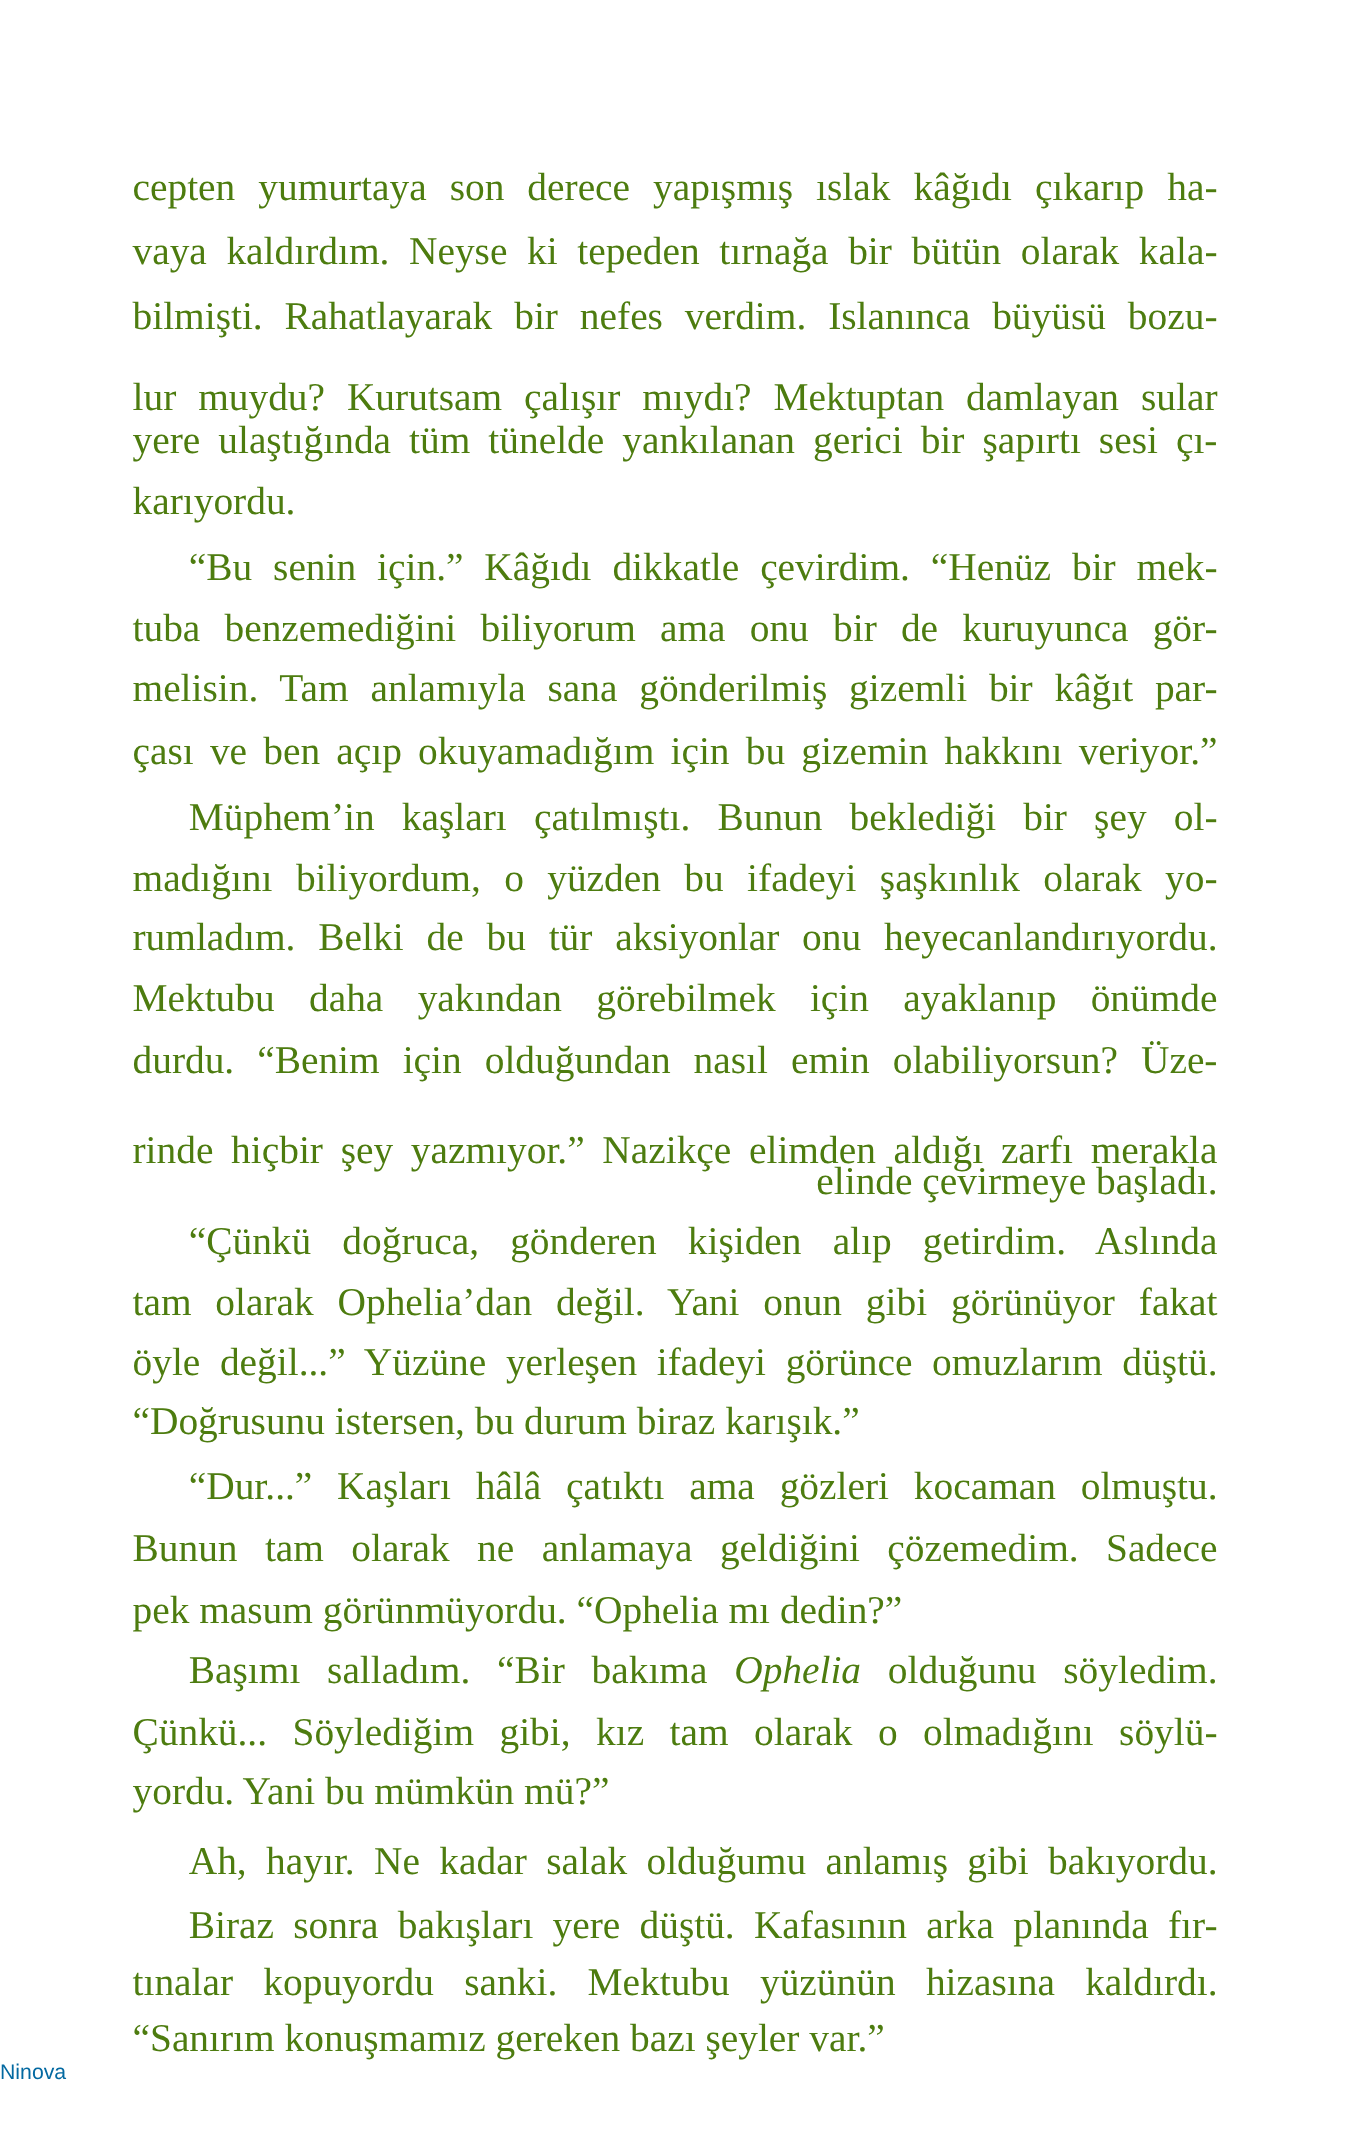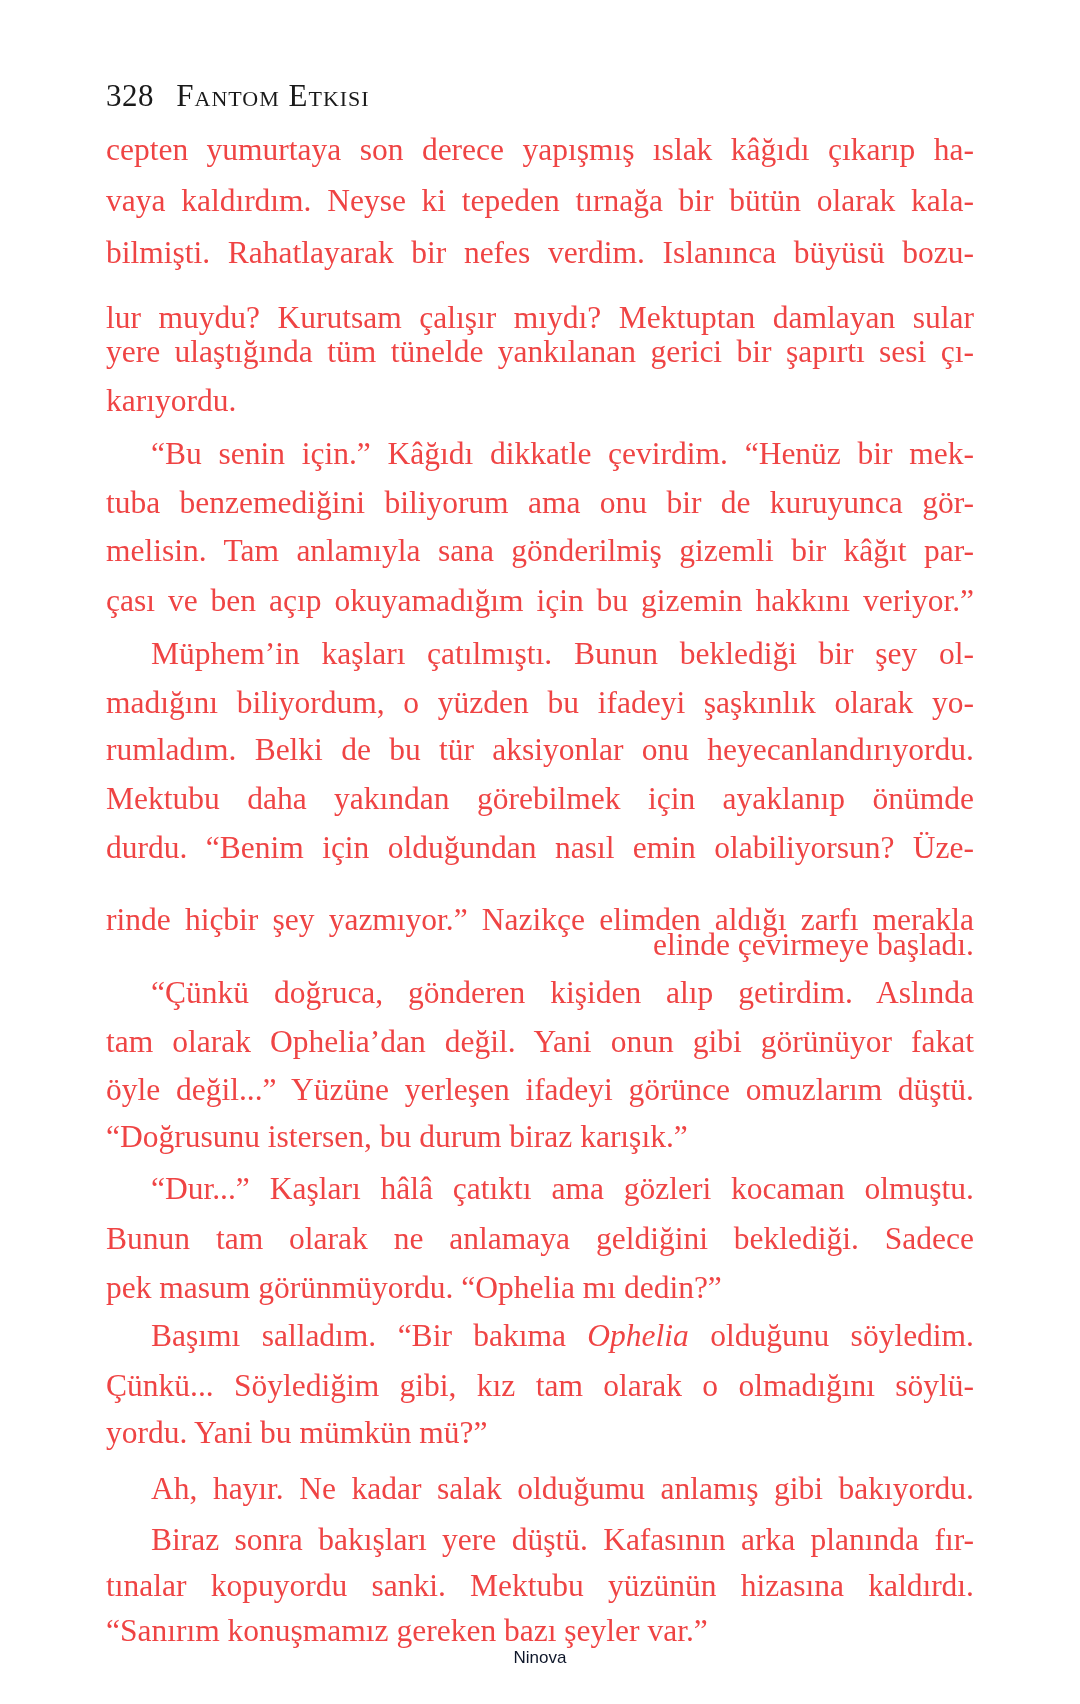--- a/index.html
+++ b/index.html
@@ -1,34 +1,30 @@
 <!DOCTYPE html>
 <html><head>
 <meta charset="utf-8">
 <style>
   html, body { margin: 0; padding: 0; background: #ffffff; }
   body { width: 1080px; height: 1704px; position: relative; overflow: hidden; }
   .page { position: absolute; left: 0; top: 0; width: 1080px; height: 1704px; background: #fff; }
   .header { position: absolute; left: 106px; top: 78px; font-family: "Liberation Serif", serif; font-size: 31px; color: #1a1a1a; letter-spacing: 0.5px; white-space: nowrap; }
   .header .num { margin-right: 14px; }
   .header .title { font-variant: small-caps; letter-spacing: 1px; }
-  .line { position: absolute; left: 106px; width: 868px; font-family: "Liberation Serif", serif; font-size: 31.5px; color: #ef4444; white-space: nowrap; line-height: 40px; }
+  .line { position: absolute; left: 106px; width: 868px; font-family: "Liberation Serif", serif; font-size: 31.5px; color: #4d7c0f; white-space: nowrap; line-height: 40px; }
   .line.just { text-align: justify; text-align-last: justify; }
   .line.indent { padding-left: 45px; width: 823px; }
-  .footer { position: absolute; left: 0; width: 1080px; top: 1648px; text-align: center; font-family: "Liberation Sans", sans-serif; font-size: 17px; color: #0f172a; }
+  .footer { position: absolute; left: 0; width: 1080px; top: 1648px; text-align: left; font-family: "Liberation Sans", sans-serif; font-size: 17px; color: #0369a1; }
   i { font-style: italic; }
 </style>
 </head>
 <body>
 
 <div class="page">
-  <div class="header">
-    <span class="num">328</span>
-    <span class="title">Fantom Etkisi</span>
-  </div>
 
   <div id="body-text">
       <div class="line just" style="top: 130px;">cepten yumurtaya son derece yapışmış ıslak kâğıdı çıkarıp ha-</div>
       <div class="line just" style="top: 181px;">vaya kaldırdım. Neyse ki tepeden tırnağa bir bütün olarak kala-</div>
       <div class="line just" style="top: 233px;">bilmişti. Rahatlayarak bir nefes verdim. Islanınca büyüsü bozu-</div>
       <div class="line just" style="top: 298px;">lur muydu? Kurutsam çalışır mıydı? Mektuptan damlayan sular</div>
       <div class="line just" style="top: 332px;">yere ulaştığında tüm tünelde yankılanan gerici bir şapırtı sesi çı-</div>
       <div class="line" style="top: 381px;">karıyordu.</div>
       <div class="line just indent" style="top: 434px;">“Bu senin için.” Kâğıdı dikkatle çevirdim. “Henüz bir mek-</div>
       <div class="line just" style="top: 483px;">tuba benzemediğini biliyorum ama onu bir de kuruyunca gör-</div>
@@ -39,21 +35,21 @@
       <div class="line just" style="top: 730px;">rumladım. Belki de bu tür aksiyonlar onu heyecanlandırıyordu.</div>
       <div class="line just" style="top: 779px;">Mektubu daha yakından görebilmek için ayaklanıp önümde</div>
       <div class="line just" style="top: 828px;">durdu. “Benim için olduğundan nasıl emin olabiliyorsun? Üze-</div>
       <div class="line just" style="top: 877px; margin-top: 23px;">rinde hiçbir şey yazmıyor.” Nazikçe elimden aldığı zarfı merakla</div>
       <div class="line" style="top: 925px; text-align: right;">elinde çevirmeye başladı.</div>
       <div class="line just indent" style="top: 973px;">“Çünkü doğruca, gönderen kişiden alıp getirdim. Aslında</div>
       <div class="line just" style="top: 1022px;">tam olarak Ophelia’dan değil. Yani onun gibi görünüyor fakat</div>
       <div class="line just" style="top: 1070px;">öyle değil...” Yüzüne yerleşen ifadeyi görünce omuzlarım düştü.</div>
       <div class="line" style="top: 1117px;">“Doğrusunu istersen, bu durum biraz karışık.”</div>
       <div class="line just indent" style="top: 1169px;">“Dur...” Kaşları hâlâ çatıktı ama gözleri kocaman olmuştu.</div>
-      <div class="line just" style="top: 1219px;">Bunun tam olarak ne anlamaya geldiğini beklediği. Sadece</div>
+      <div class="line just" style="top: 1219px;">Bunun tam olarak ne anlamaya geldiğini çözemedim. Sadece</div>
       <div class="line" style="top: 1268px;">pek masum görünmüyordu. “Ophelia mı dedin?”</div>
       <div class="line just indent" style="top: 1316px;"><span>Başımı salladım. “Bir bakıma </span><i>Ophelia</i><span> olduğunu söyledim.</span></div>
       <div class="line just" style="top: 1366px;">Çünkü... Söylediğim gibi, kız tam olarak o olmadığını söylü-</div>
       <div class="line" style="top: 1413px;">yordu. Yani bu mümkün mü?”</div>
       <div class="line just indent" style="top: 1469px;">Ah, hayır. Ne kadar salak olduğumu anlamış gibi bakıyordu.</div>
       <div class="line just indent" style="top: 1520px;">Biraz sonra bakışları yere düştü. Kafasının arka planında fır-</div>
       <div class="line just" style="top: 1566px;">tınalar kopuyordu sanki. Mektubu yüzünün hizasına kaldırdı.</div>
       <div class="line" style="top: 1611px;">“Sanırım konuşmamız gereken bazı şeyler var.”</div>
     </div>
 

